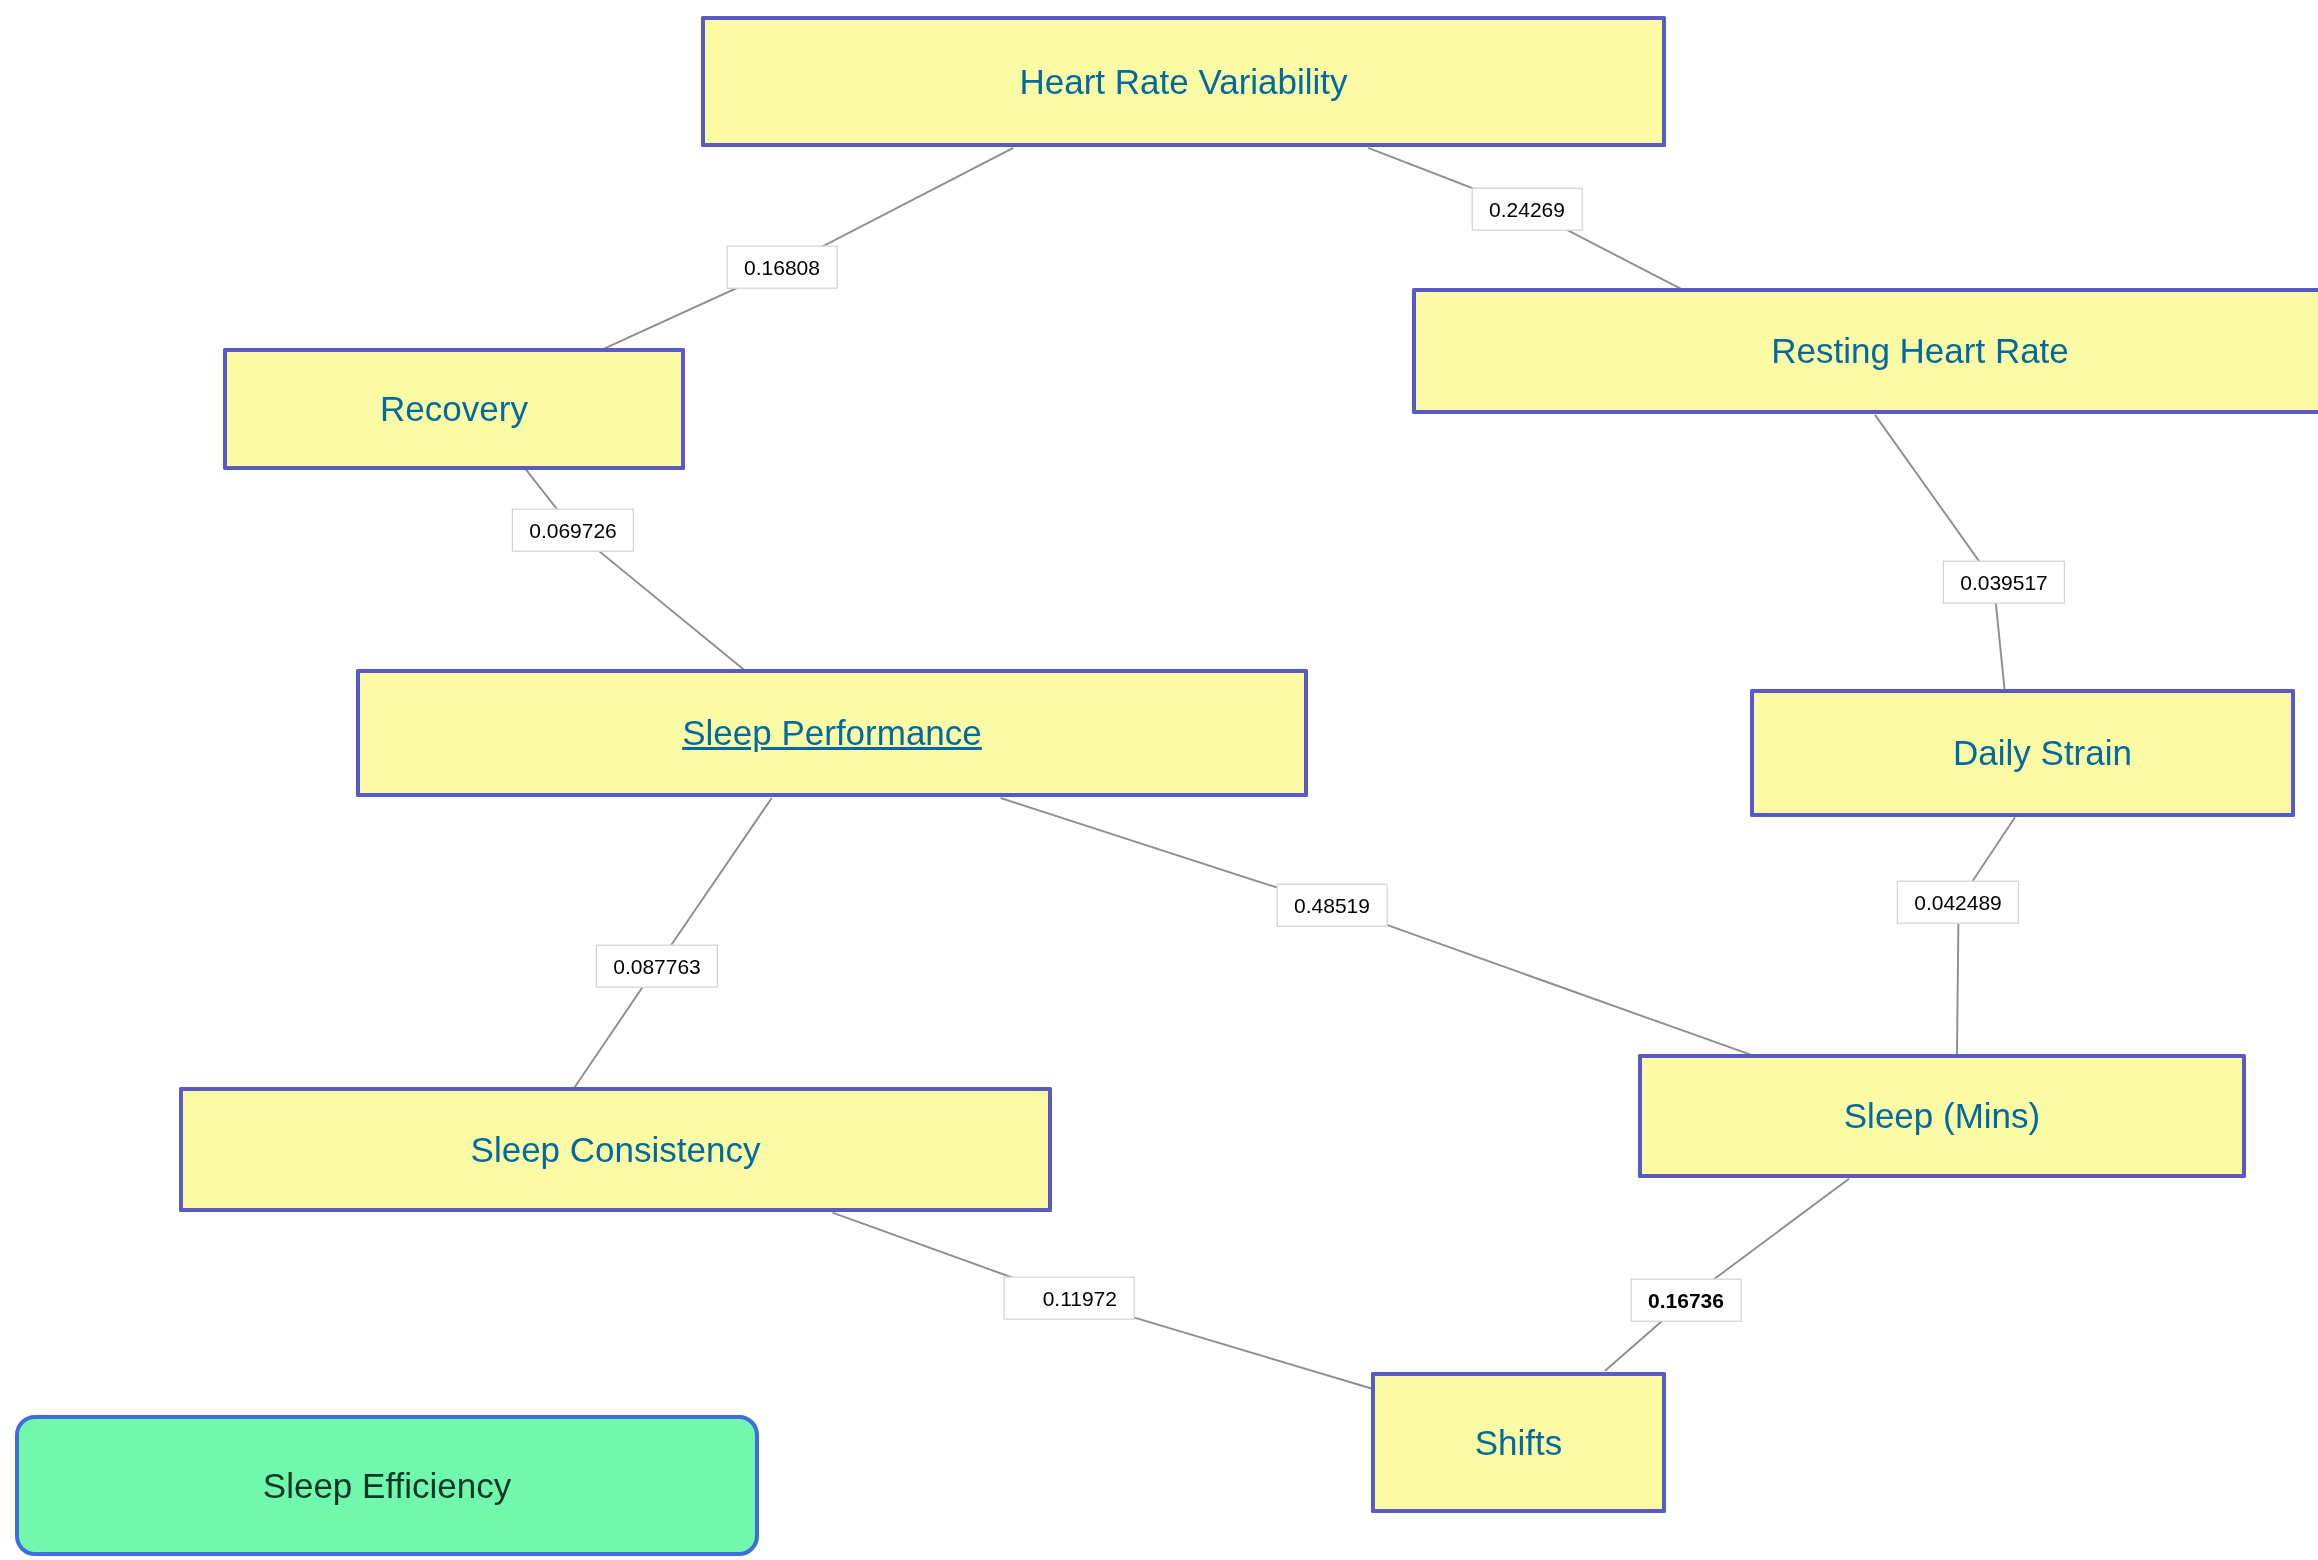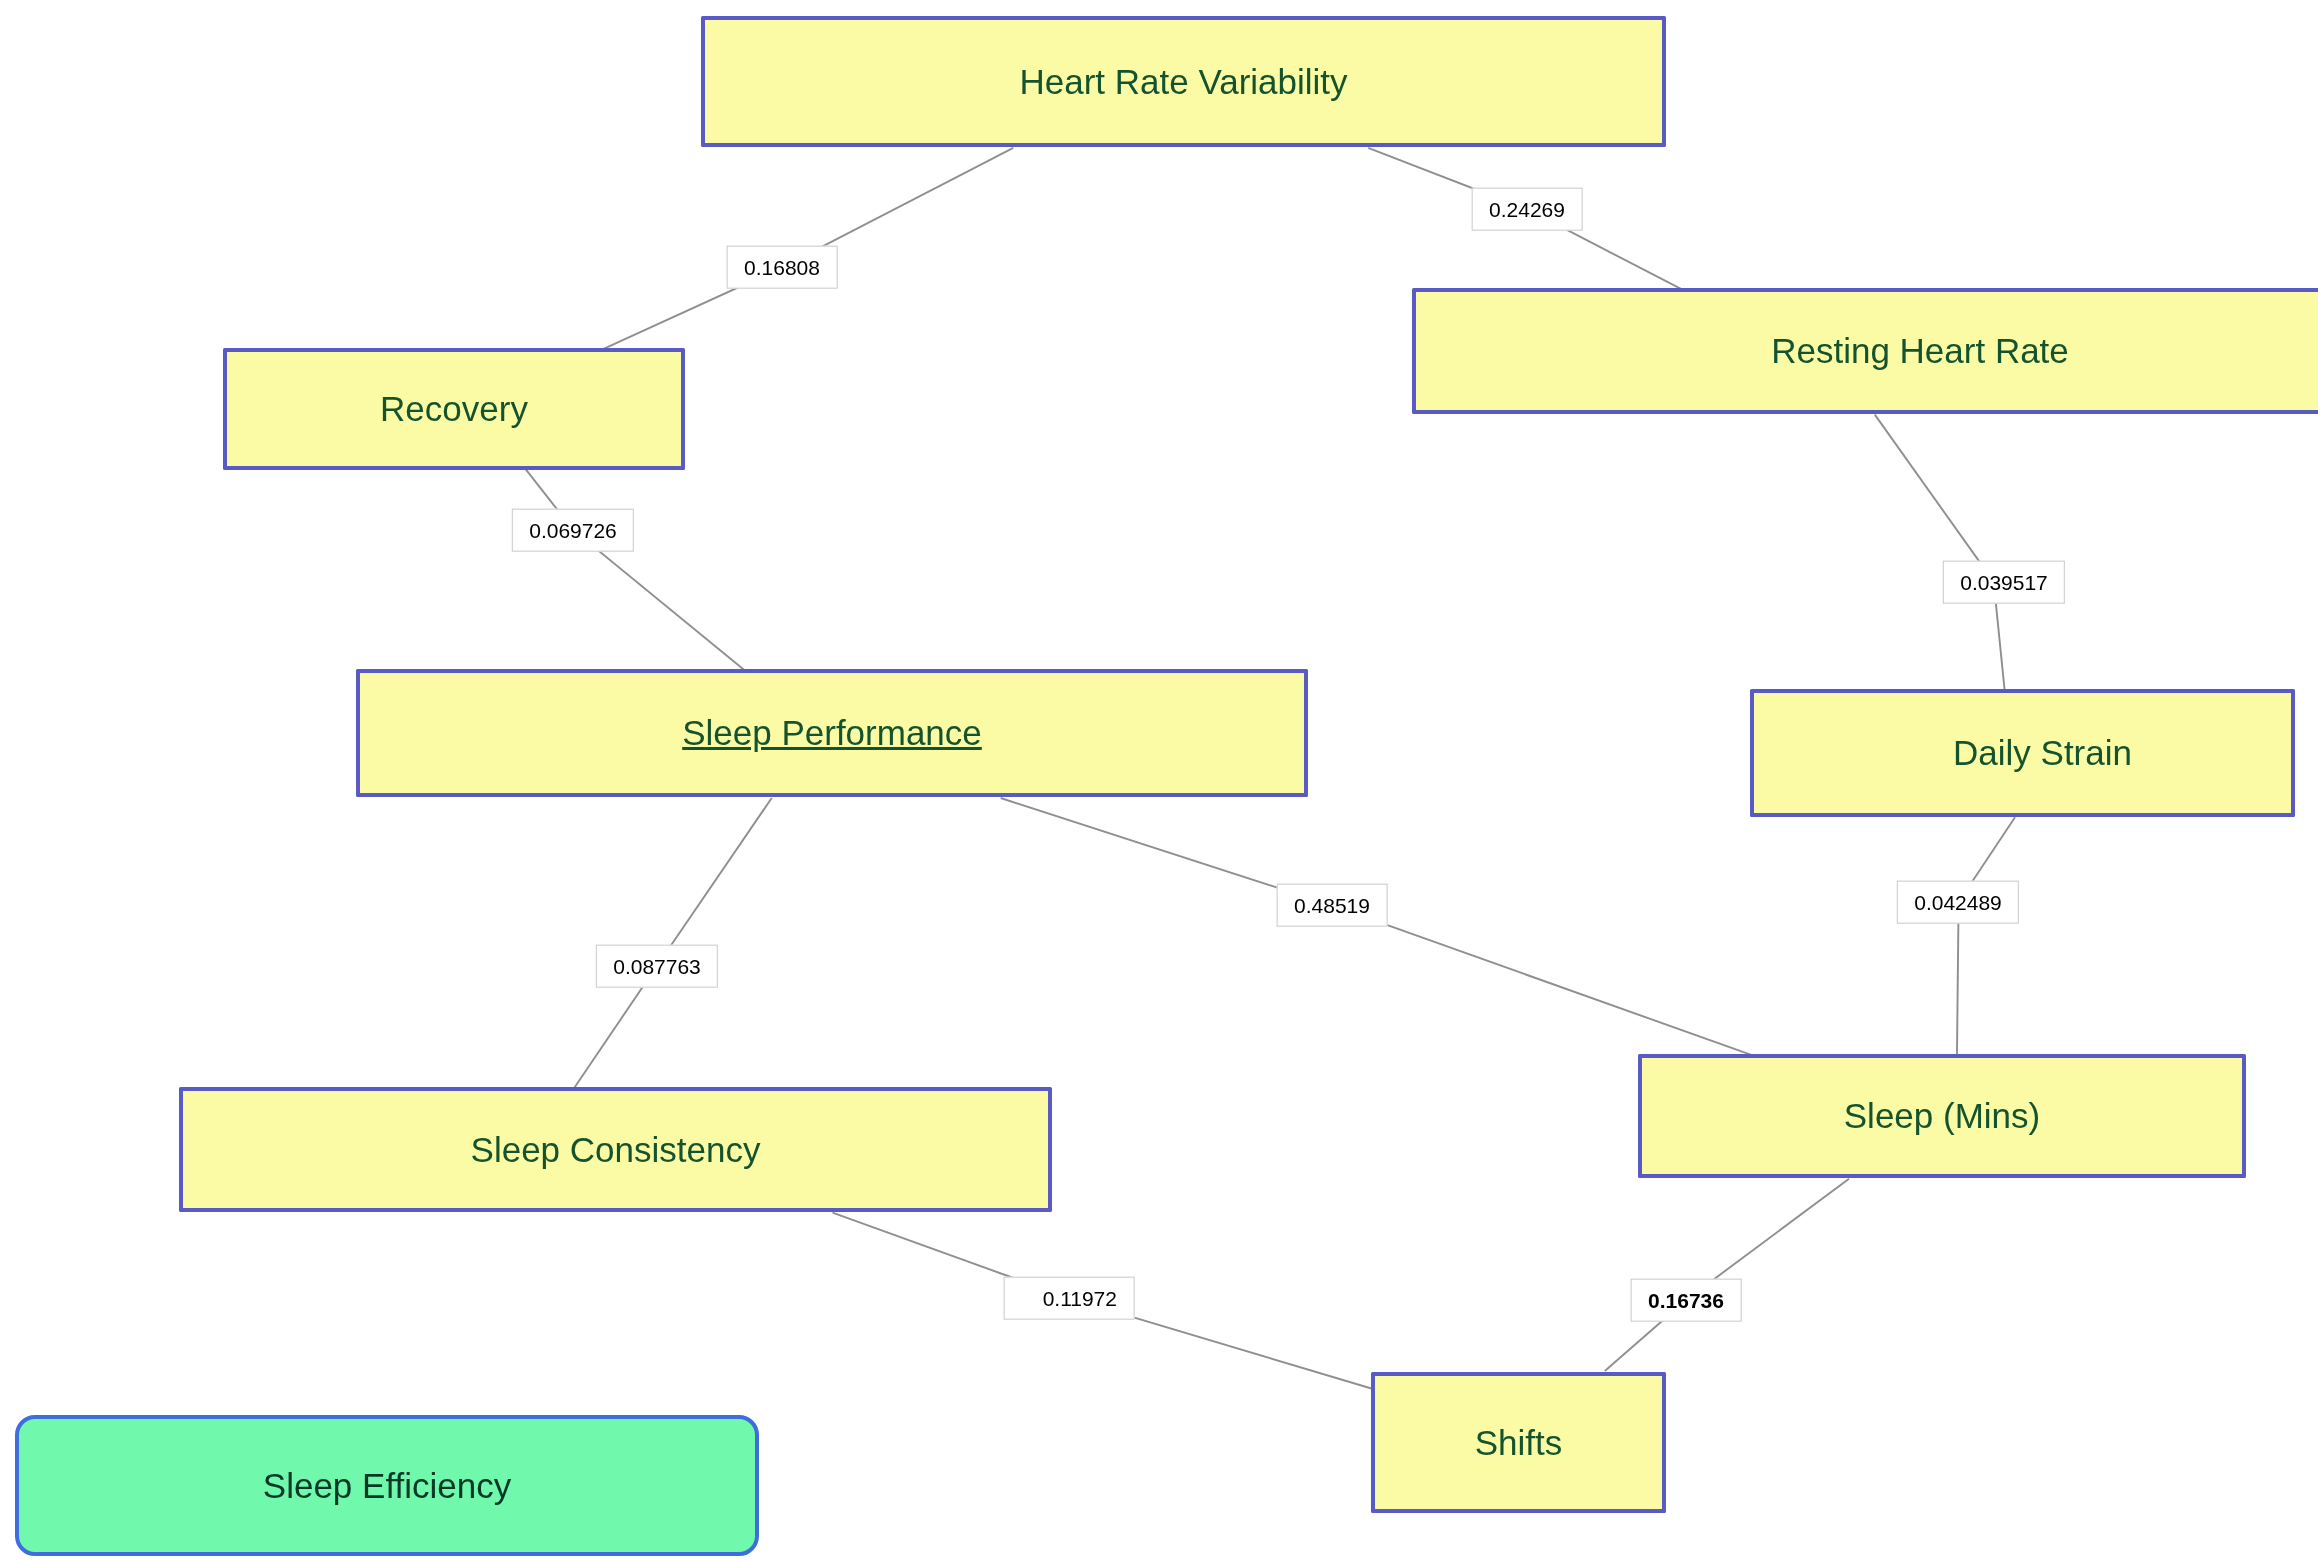--- a/index.html
+++ b/index.html
@@ -24,21 +24,21 @@
   .node {
     position: absolute;
     box-sizing: border-box;
     background: #fbfba6;
     border: 4.4px solid #5a5ac4;
     border-radius: 1.6px;
     display: flex;
     align-items: center;
     justify-content: center;
     font-size: 35px;
-    color: #14532d;
+    color: #0369a1;
     text-align: center;
     white-space: nowrap;
   }
   .node.highlight {
     background: #70f9ad;
     border-color: #3f6ddd;
     color: #073826;
     border-radius: 20px;
   }
   .edge-label {

